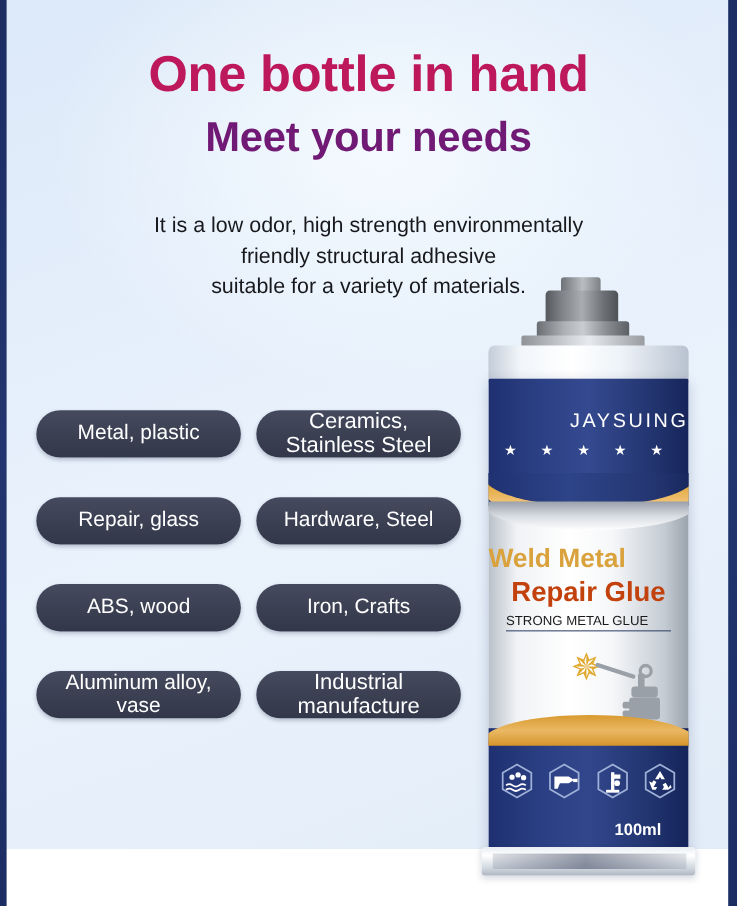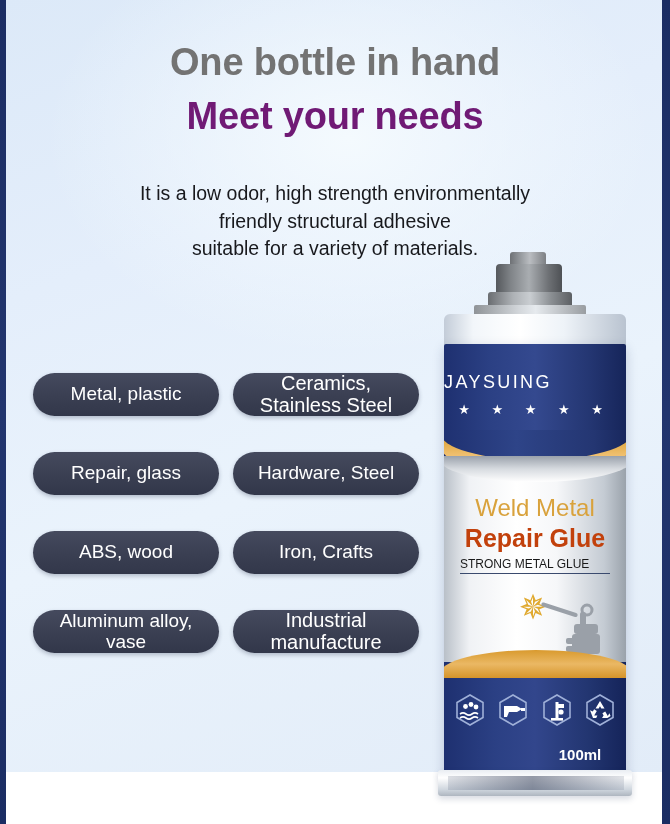--- a/index.html
+++ b/index.html
@@ -44,23 +44,23 @@
   .edge-right { right: 0; width: 8px; }
 
   
   .headline-block {
     position: absolute;
     left: 0; top: 40px;
     width: 670px;
     text-align: center;
   }
   .headline {
-    font-size: 38px;
+    font-size: 46px;
     font-weight: bold;
-    color: #737373;
+    color: #be185d;
     letter-spacing: -0.2px;
     line-height: 1.18;
   }
   .headline-red {
     font-size: 38px;
     font-weight: bold;
     color: #701a75;
     letter-spacing: -0.2px;
     line-height: 1.18;
     margin-top: 9px;
@@ -162,21 +162,21 @@
   .label-navy-top {
     position: absolute;
     left: 0; top: 0;
     width: 182px; height: 116px;
     background: linear-gradient(90deg,#1e3070 0%, #2b4084 25%, #34498f 50%, #243672 80%, #16255a 100%);
   }
   .brand {
     position: absolute;
     left: 0; top: 28px;
     width: 182px;
-    text-align: left;
+    text-align: right;
     color: #ffffff;
     font-size: 18px;
     letter-spacing: 2.4px;
     font-weight: 500;
   }
   .stars {
     position: absolute;
     left: 0; top: 58px;
     width: 182px;
     text-align: center;
@@ -208,24 +208,24 @@
     position: absolute;
     left: -4px; top: 112px;
     width: 192px; height: 26px;
     background: linear-gradient(180deg,#9aa1ab 0%, #d7dbe0 50%, #ffffff 100%);
     border-radius: 0 0 58% 58% / 0 0 100% 100%;
   }
   .title-gold {
     position: absolute;
     left: 0; top: 150px;
     width: 182px;
-    text-align: center;
+    text-align: left;
     color: #d9a23c;
     font-size: 24px;
-    font-weight: normal;
+    font-weight: bold;
   }
   .title-black {
     position: absolute;
     left: 0; top: 180px;
     width: 182px;
     text-align: center;
     color: #c2410c;
     font-size: 25px;
     font-weight: bold;
   }
@@ -309,21 +309,21 @@
   <div class="bg-panel"></div>
   <div class="bg-bottom-white"></div>
   <div class="edge edge-left"></div>
   <div class="edge edge-right"></div>
 
   <div class="headline-block">
     <div class="headline">One bottle in hand</div>
     <div class="headline-red">Meet your needs</div>
   </div>
 
-  <div class="subtitle" style="white-space: pre-line;">It is a low odor, high strength environmentally
+  <div class="subtitle" style="white-space: pre-line; margin-top: 12px;">It is a low odor, high strength environmentally
 friendly structural adhesive
 suitable for a variety of materials.</div>
 
   <div class="pill-grid">
     <div class="pill-row">
       <div class="pill">
         <span class="pill-label">Metal, plastic</span>
       </div>
       <div class="pill">
         <span class="pill-label two-line">Ceramics,

